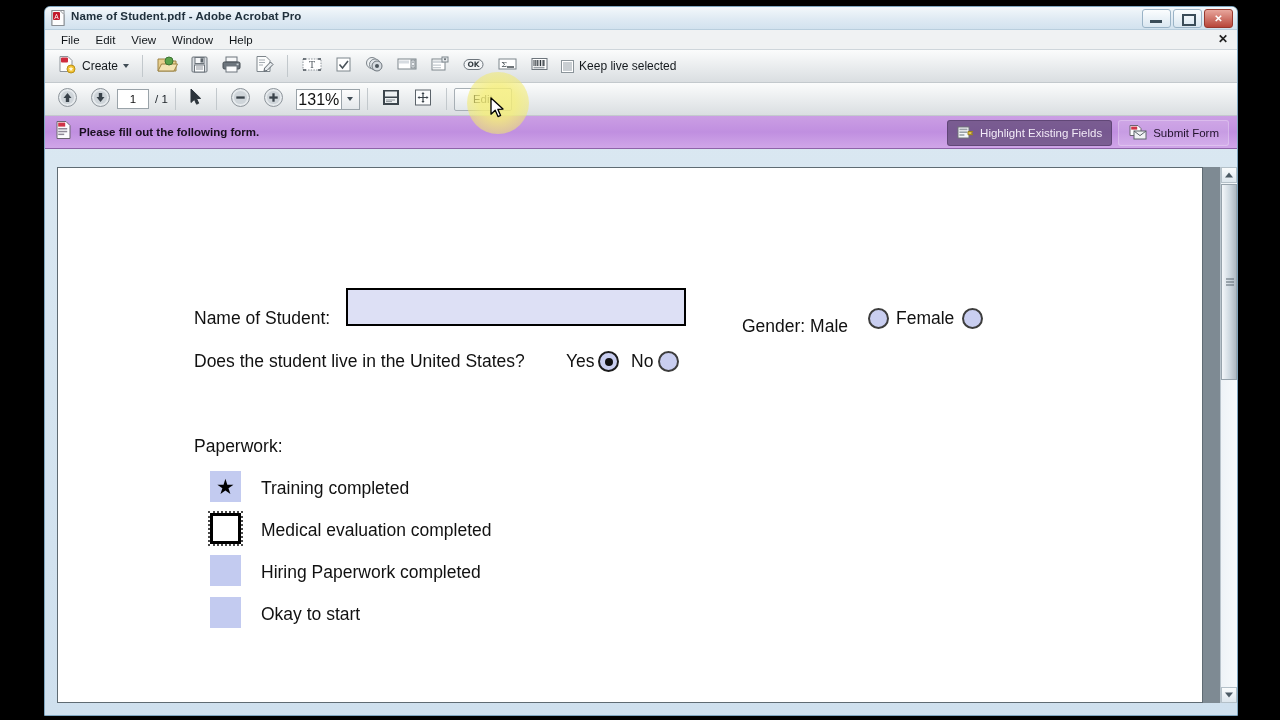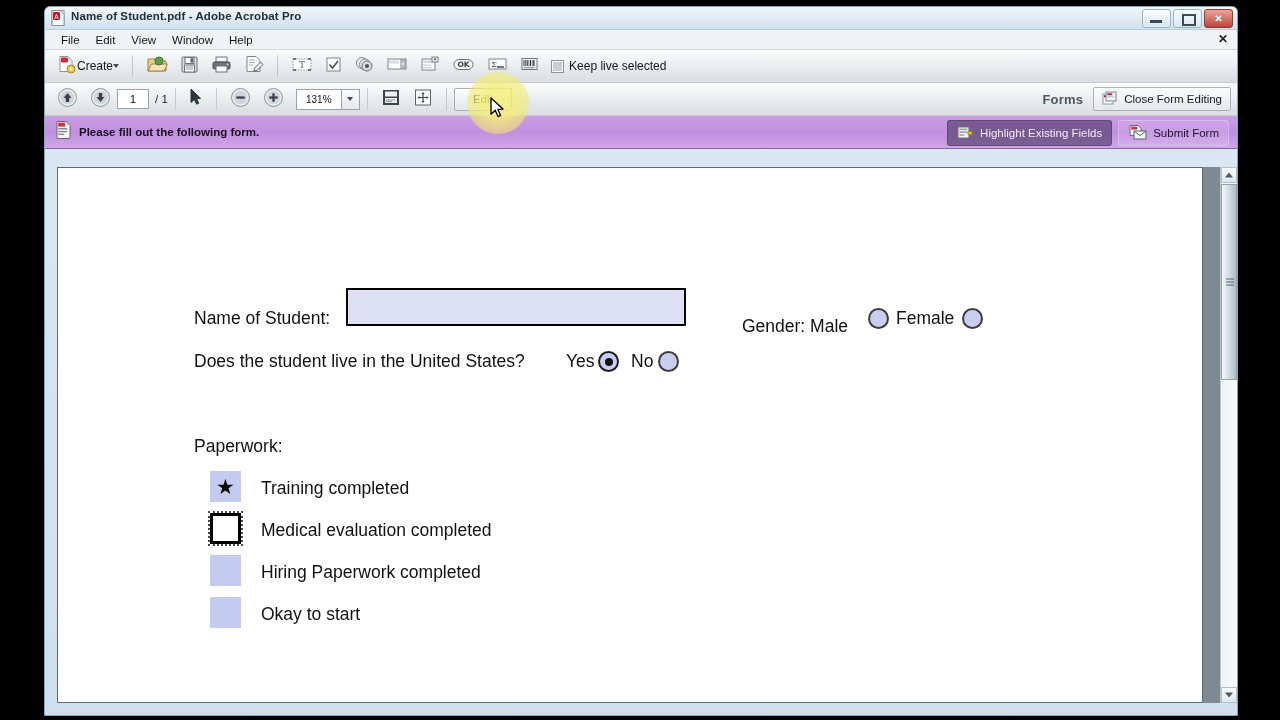--- a/index.html
+++ b/index.html
@@ -32,39 +32,39 @@
   .menubar{height:19px;background:#f0f2f3;border-bottom:1px solid #cfd6db;
            display:flex;align-items:center;padding-left:8px;position:relative;}
   .menu-item{font-size:11.5px;color:#11161a;padding:1px 8px;cursor:default;}
   .menu-close{position:absolute;right:9px;top:2px;font-size:12px;color:#222;font-weight:bold;}
 
   
   .toolbar{height:32px;background:linear-gradient(#fbfcfc,#e7eaec 60%,#dadee1);
            border-bottom:1px solid #c3c9cd;display:flex;align-items:center;
            padding:0 6px;position:relative;}
   .tb-sep{width:1px;height:22px;background:#c2c8cc;margin:0 7px;}
-  .tbbtn{height:24px;display:flex;align-items:center;padding:0 5px;
+  .tbbtn{height:24px;display:flex;align-items:center;gap:5px;padding:0 5px;
          border:1px solid transparent;border-radius:3px;}
   .tb-label{font-size:12px;color:#14191d;}
   .caret{width:0;height:0;border-left:3.5px solid transparent;border-right:3.5px solid transparent;
          border-top:4px solid #404c55;}
   .icon{display:inline-block;position:relative;}
 
   .keep-tool{display:flex;align-items:center;gap:5px;margin-left:6px;}
   .chkbox-sm{width:11px;height:11px;border:1px solid #8b949a;background:#fff;
              display:inline-block;position:relative;}
   .chkbox-sm:after{content:"";position:absolute;left:1px;top:1px;right:1px;bottom:1px;
                    background:#c9ced2;}
 
   
   .pagebox{width:30px;height:18px;border:1px solid #9aa3a9;background:#fff;
            font-size:11.5px;text-align:center;line-height:18px;color:#111;}
   .slashpage{font-size:11.5px;color:#1a2026;margin-left:6px;}
   .zoombox{width:44px;height:19px;border:1px solid #9aa3a9;background:#fff;
-           font-size:10px;line-height:19px;text-align:center;color:#111;}
+           font-size:16px;line-height:19px;text-align:center;color:#111;}
   .zoomdd{width:17px;height:19px;border:1px solid #9aa3a9;border-left:none;
           background:linear-gradient(#fdfdfd,#e3e7ea);display:flex;align-items:center;justify-content:center;}
   .editbtn{width:56px;height:21px;border:1px solid #a7afb5;border-radius:2px;
            background:linear-gradient(#fdfefe,#e2e7ea);font-size:11.5px;color:#15191d;
            display:flex;align-items:center;justify-content:center;position:relative;}
   .right-zone{position:absolute;right:6px;top:0;height:32px;display:flex;align-items:center;gap:10px;}
   .forms-label{font-size:13px;color:#4d575e;font-weight:bold;letter-spacing:.2px;}
   .closeform{height:22px;display:flex;align-items:center;gap:6px;padding:0 8px;
              border:1px solid #a9b1b7;border-radius:2px;
              background:linear-gradient(#fbfcfc,#e4e8eb);font-size:11.5px;color:#14191d;}
@@ -413,35 +413,20 @@
           </svg>
         </span>
       </div>
 
       <div class="tb-sep"></div>
 
       <div class="editbtn">
         <span>Edit</span>
       </div>
 
-      <div class="right-zone">
-        <span class="forms-label">Forms</span>
-        <div class="closeform">
-          <span class="icon">
-            <svg width="16" height="15" viewBox="0 0 16 15">
-              <rect x="1" y="3" width="10" height="10" fill="#fdfdfd" stroke="#8d949a"></rect>
-              <rect x="2" y="4.3" width="6" height="2" fill="#a6166b"></rect>
-              <rect x="4" y="1" width="10" height="9" fill="#f2f4f6" stroke="#7d858b"></rect>
-              <rect x="5.3" y="2.2" width="5" height="2" fill="#b42a7a"></rect>
-              <rect x="5.3" y="5.2" width="7" height="1.2" fill="#b9c0c6"></rect>
-            </svg>
-          </span>
-          <span>Close Form Editing</span>
-        </div>
-      </div>
     </div>
 
     <div class="notice">
       <span class="icon">
         <svg width="18" height="20" viewBox="0 0 18 20">
           <path d="M2 1.5 h9 l4 4 v13 h-13 z" fill="#fbfbfc" stroke="#6b6470"></path>
           <rect x="3.2" y="2.6" width="7" height="4" fill="#cf3347"></rect>
           <rect x="3.2" y="8" width="9" height="1.5" fill="#8e8896"></rect>
           <rect x="3.2" y="10.8" width="9" height="1.5" fill="#8e8896"></rect>
           <rect x="3.2" y="13.6" width="6" height="1.5" fill="#8e8896"></rect>

